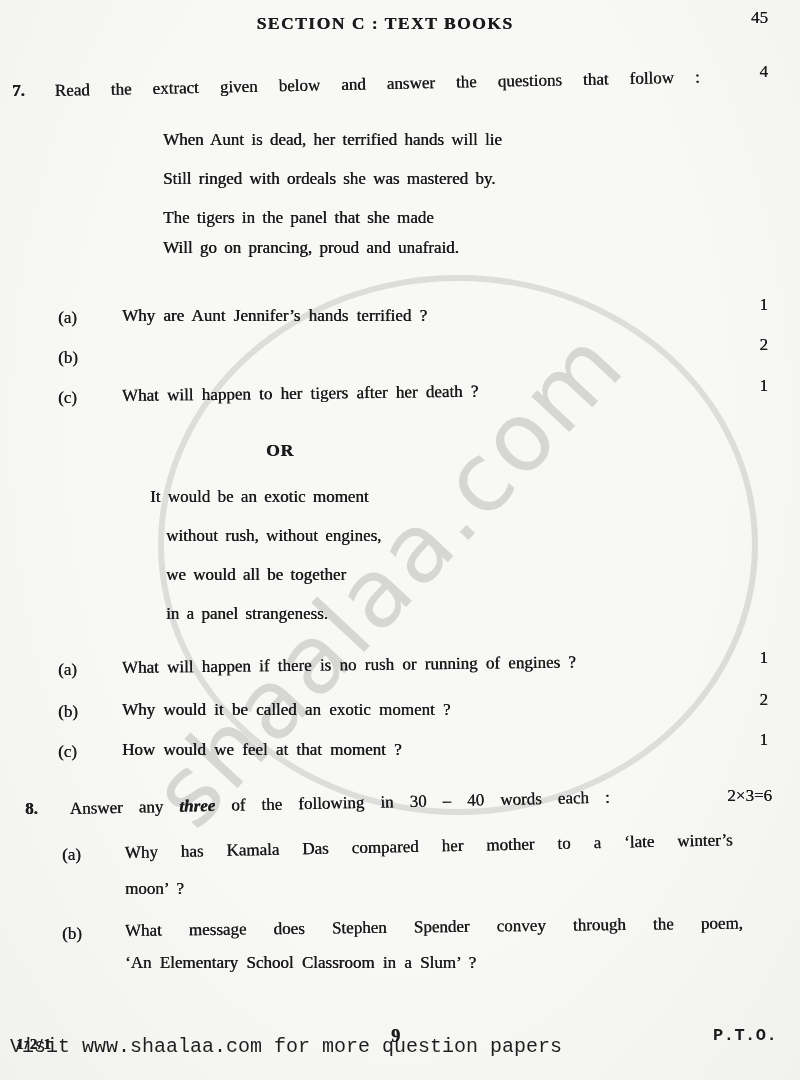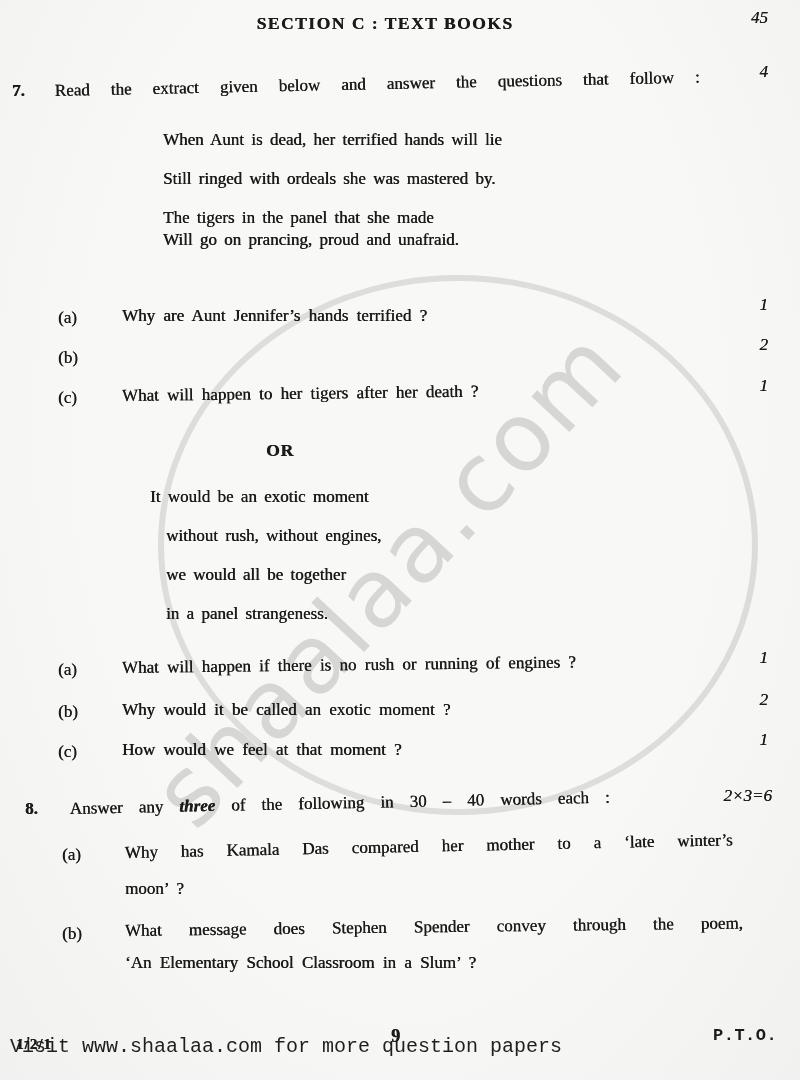--- a/index.html
+++ b/index.html
@@ -10,21 +10,21 @@
     overflow:hidden;
     font-family:"Liberation Serif", serif;
     color:#1b1b1b;
   }
   .abs{position:absolute;}
   .serif{font-family:"Liberation Serif", serif; text-shadow:0.4px 0 0 currentColor;}
   .bold{font-weight:bold;}
   .ital{font-style:italic;}
   .t17{font-size:17px;line-height:24px;}
   .t18{font-size:18px;line-height:24px;}
-  .mark{font-style:italic;text-align:right;font-size:17px;text-shadow:0.3px 0 0 currentColor;}
+  .mark{text-align:right;font-size:17px;text-shadow:0.3px 0 0 currentColor;}
   .just{text-align:justify;text-align-last:justify;}
   .tilt1{transform:rotate(-1.2deg);transform-origin:left bottom;}
   .tilt2{transform:rotate(-0.7deg);transform-origin:left bottom;}
   .poem-line{font-size:17px;word-spacing:3px;white-space:nowrap;margin-left:48px;}
   .sub-text{font-size:17px;word-spacing:4px;white-space:nowrap;}
   .wm-ring{
     border:6px solid rgba(175,175,175,0.38);
     border-radius:50%;
   }
   .wm-text{
@@ -50,21 +50,21 @@
   <div class="abs serif bold" style="left:385px;top:13px;font-size:17.5px;letter-spacing:1.5px;transform:translateX(-50%);white-space:nowrap;">SECTION C : TEXT BOOKS</div>
   <div class="abs serif mark" style="left:726px;top:8px;width:42px;">45</div>
 
   <div class="abs serif bold t17" style="left:12px;top:79px;">7.</div>
   <div class="abs serif t17 just tilt1" style="left:55px;top:79px;width:645px;">Read the extract given below and answer the questions that follow :</div>
   <div class="abs serif mark" style="left:736px;top:62px;width:32px;">4</div>
 
   <div class="abs serif poem-line" style="left:115px;top:130px;">When Aunt is dead, her terrified hands will lie</div>
   <div class="abs serif poem-line" style="left:115px;top:169px;">Still ringed with ordeals she was mastered by.</div>
   <div class="abs serif poem-line" style="left:115px;top:208px;">The tigers in the panel that she made</div>
-  <div class="abs serif poem-line" style="left:115px;top:230px;">Will go on prancing, proud and unafraid.</div>
+  <div class="abs serif poem-line" style="left:115px;top:238px;">Will go on prancing, proud and unafraid.</div>
 
   <div class="abs serif t17" style="left:58px;top:306px;">(a)</div>
   <div class="abs serif sub-text" style="left:122px;top:306px;">Why are Aunt Jennifer’s hands terrified ?</div>
   <div class="abs serif mark" style="left:740px;top:295px;width:28px;">1</div>
 
   <div class="abs serif t17" style="left:58px;top:346px;">(b)</div>
   <div class="abs serif mark" style="left:740px;top:335px;width:28px;">2</div>
 
   <div class="abs serif t17" style="left:58px;top:386px;">(c)</div>
   <div class="abs serif sub-text tilt2" style="left:122px;top:386px;">What will happen to her tigers after her death ?</div>

